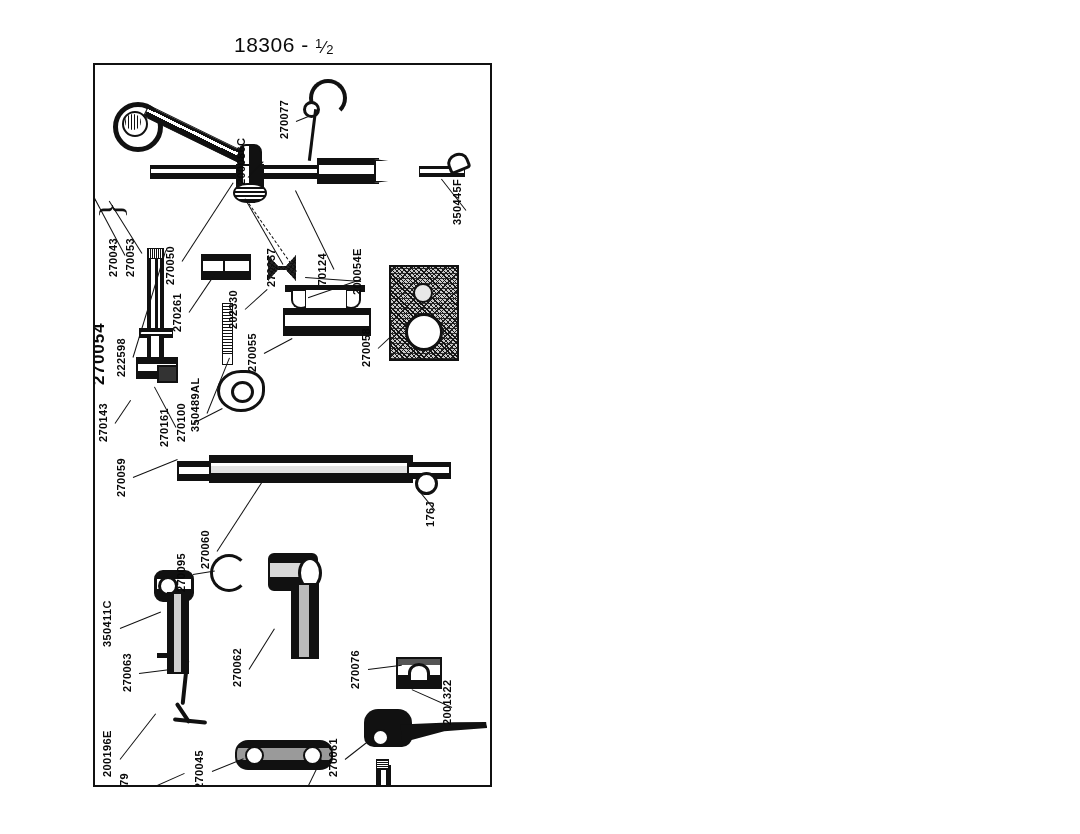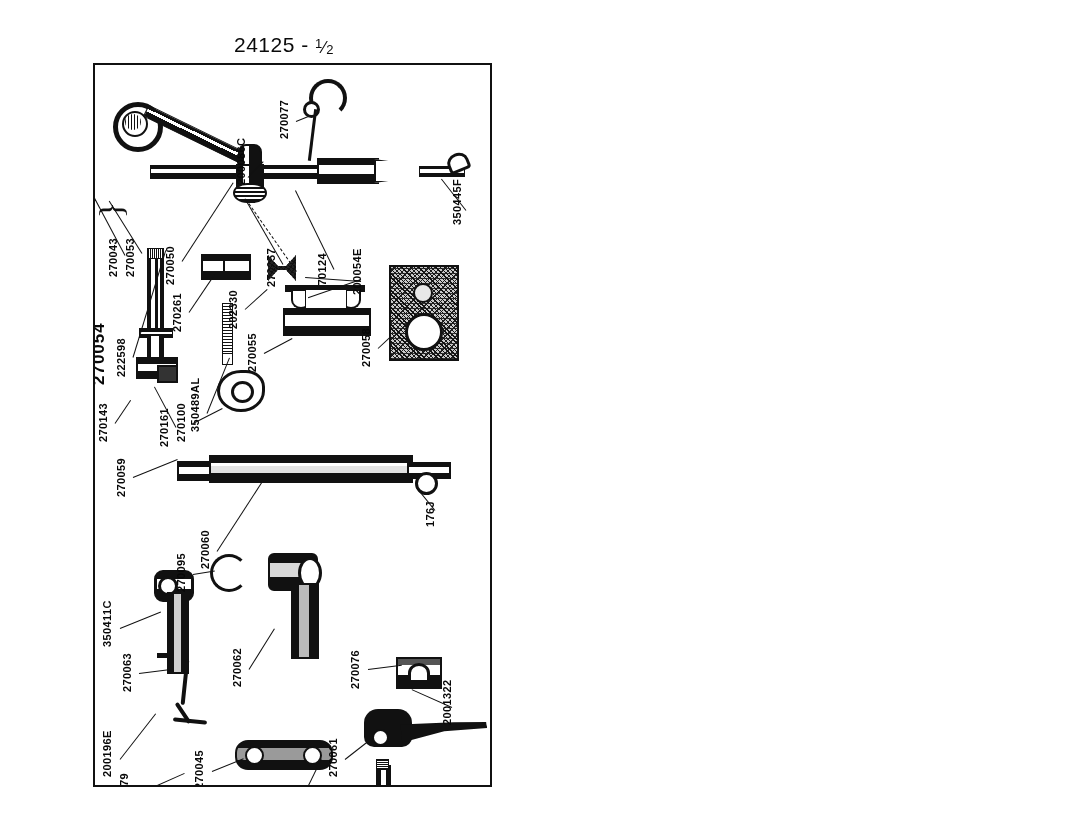--- a/index.html
+++ b/index.html
@@ -49,21 +49,21 @@
 
   .brace{position:absolute;font-size:34px;line-height:1;color:#111;
          font-family:"Liberation Serif", serif;transform-origin:center;}
 </style>
 </head>
 <body>
 
 <div class="page">
 
   <div class="title">
-    <span>24125</span>
+    <span>18306</span>
     <span>-</span>
     <span class="frac"><sup>1</sup><span class="sl">⁄</span><sub>2</sub></span>
   </div>
 
   <div class="frame">
 
     <div class="ring" style="left:18px;top:37px;width:40px;height:40px;border-width:5px;"></div>
     <div class="ringT" style="left:27px;top:46px;width:22px;height:22px;"></div>
     <div class="ink" style="left:30px;top:49px;width:16px;height:16px;border-radius:50%;
          background:repeating-linear-gradient(90deg,#111 0 1px,#fff 1px 3px);"></div>

